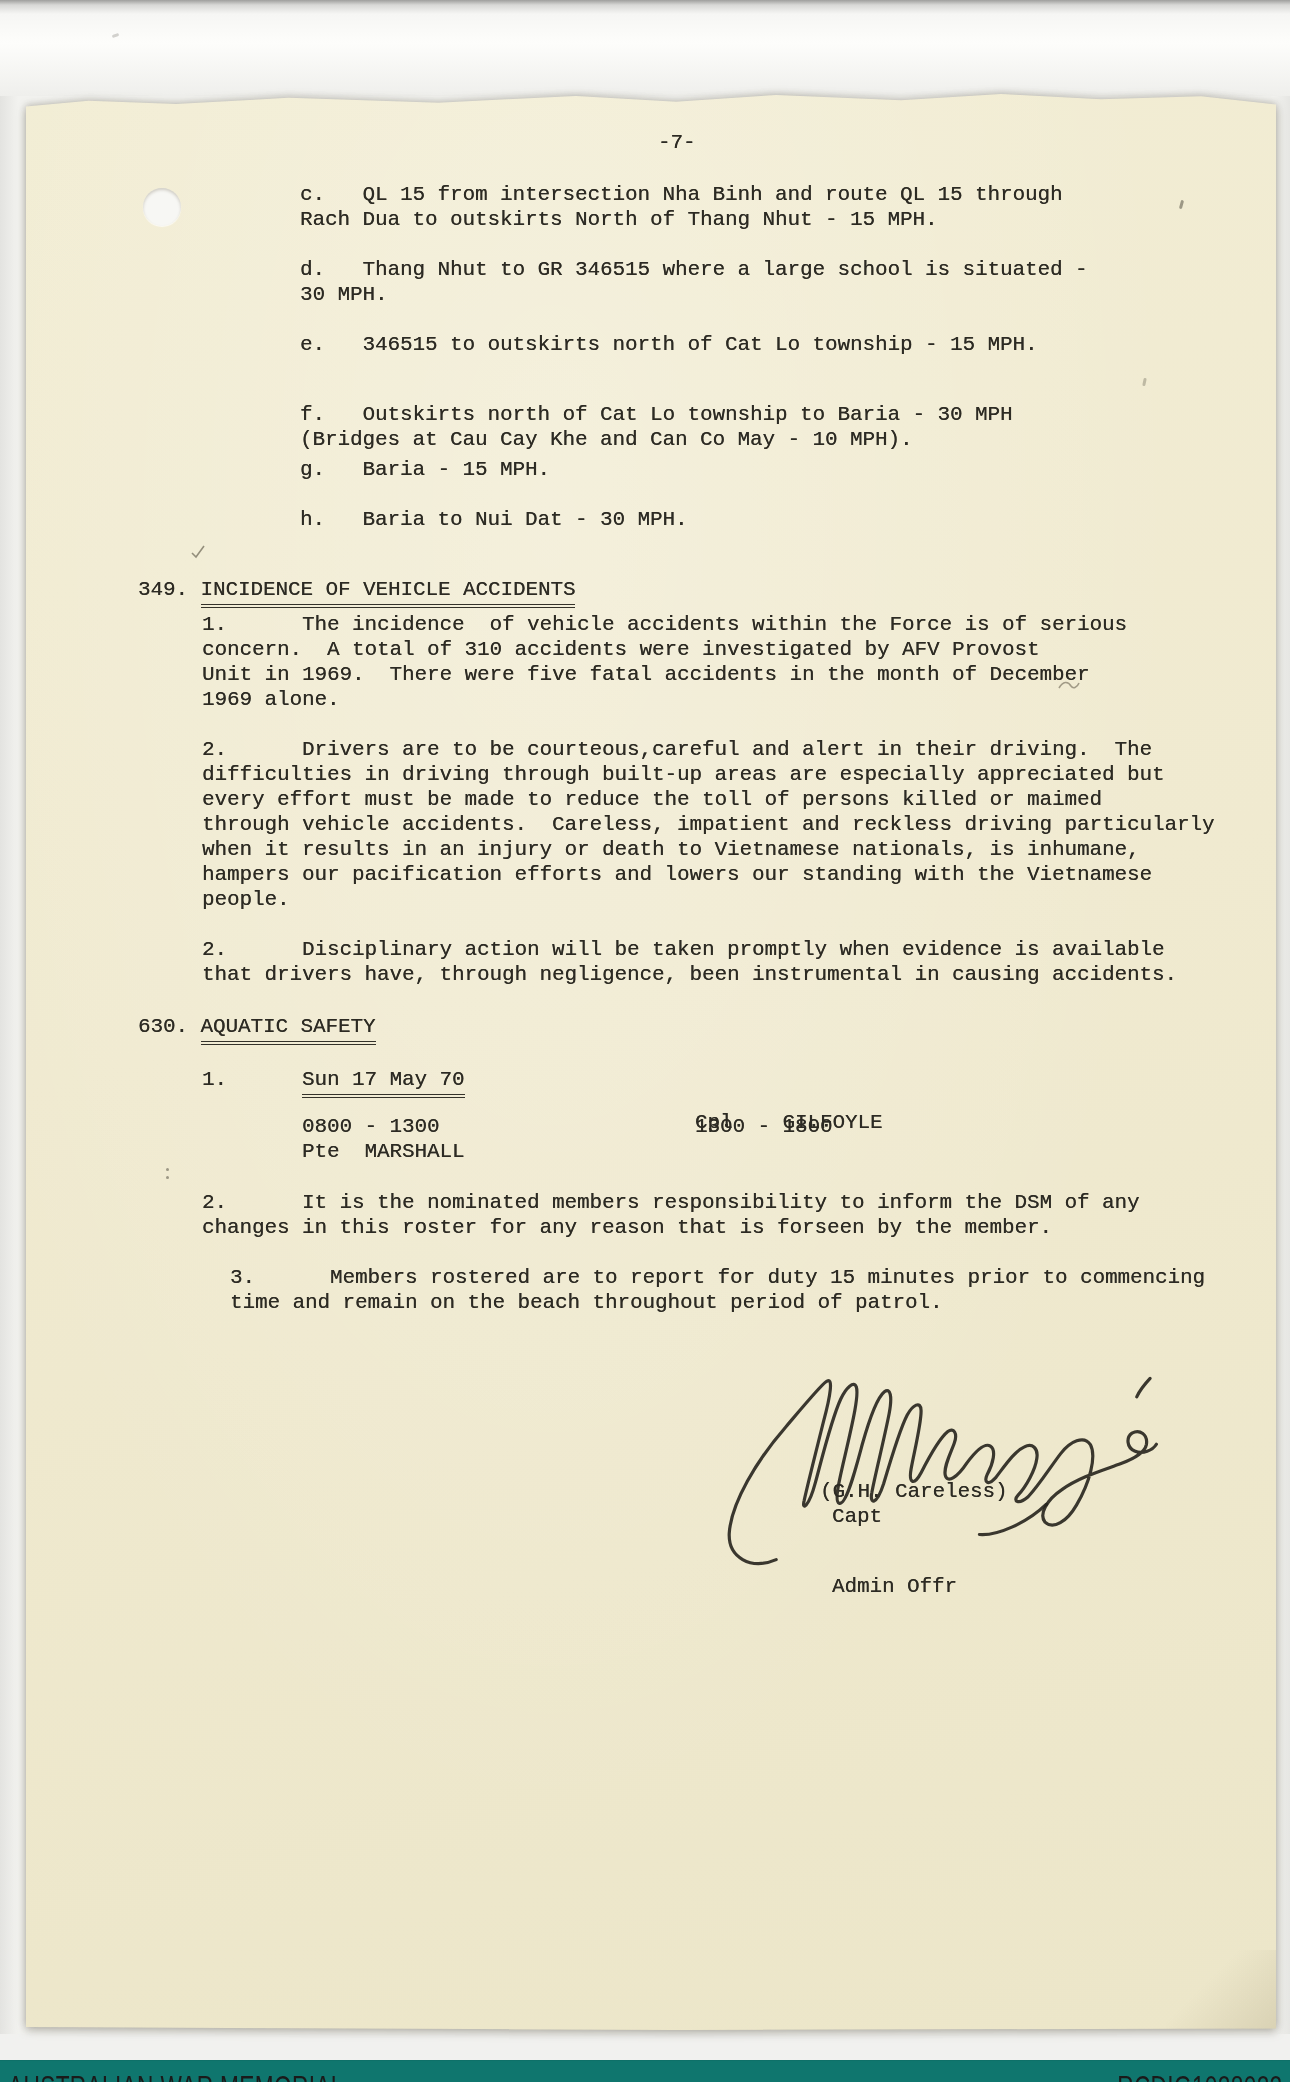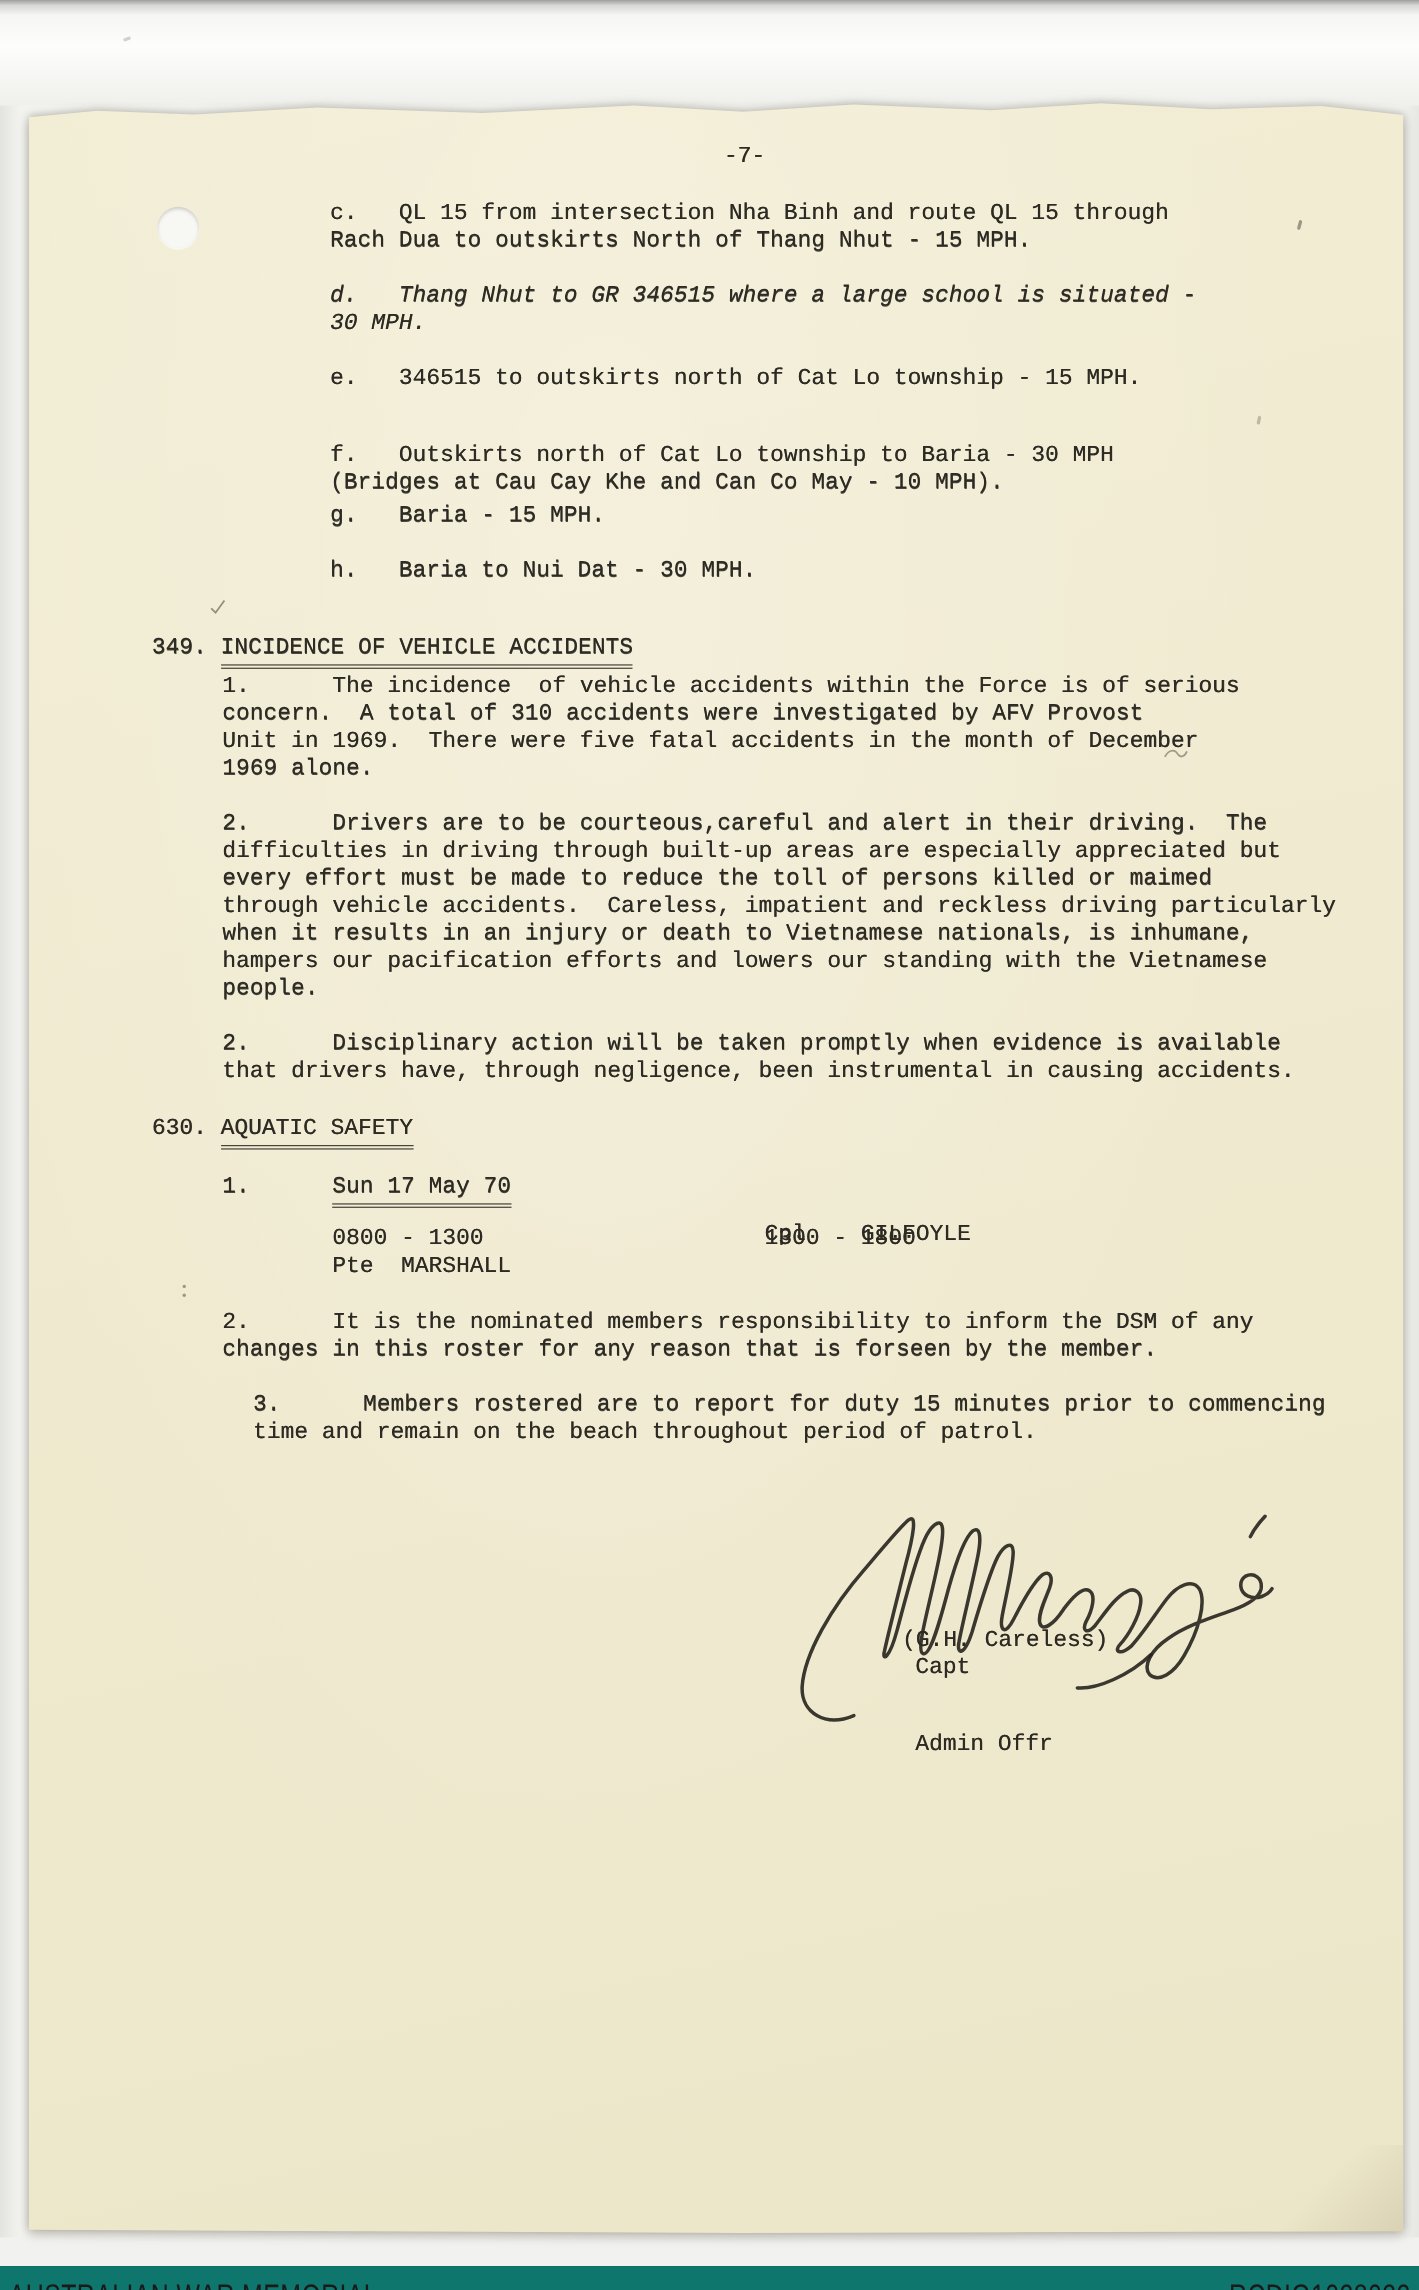--- a/index.html
+++ b/index.html
@@ -53,21 +53,21 @@
   </div>
 
   <div class="content">
 
     <div class="hole"></div>
 
     <div class="tw" style="left:658px;top:130px;">-7-</div>
 
     <div class="tw" style="left:300px;top:182px;">c.   QL 15 from intersection Nha Binh and route QL 15 through
 Rach Dua to outskirts North of Thang Nhut - 15 MPH.</div>
-    <div class="tw" style="left:300px;top:257px;font-style:italic;">d.   Thang Nhut to GR 346515 where a large school is situated -
+    <div class="tw" style="left:300px;top:257px;">d.   Thang Nhut to GR 346515 where a large school is situated -
 30 MPH.</div>
     <div class="tw" style="left:300px;top:332px;">e.   346515 to outskirts north of Cat Lo township - 15 MPH.</div>
     <div class="tw" style="left:300px;top:382px;margin-top:20px;">f.   Outskirts north of Cat Lo township to Baria - 30 MPH
 (Bridges at Cau Cay Khe and Can Co May - 10 MPH).</div>
     <div class="tw" style="left:300px;top:457px;">g.   Baria - 15 MPH.</div>
     <div class="tw" style="left:300px;top:507px;">h.   Baria to Nui Dat - 30 MPH.</div>
 
     <div class="tw" style="left:138px;top:577px;"><span>349.</span><span class="numgap"></span><span class="u">INCIDENCE OF VEHICLE ACCIDENTS</span></div>
 
     <div class="tw" style="left:202px;top:612px;">1.      The incidence  of vehicle accidents within the Force is of serious

